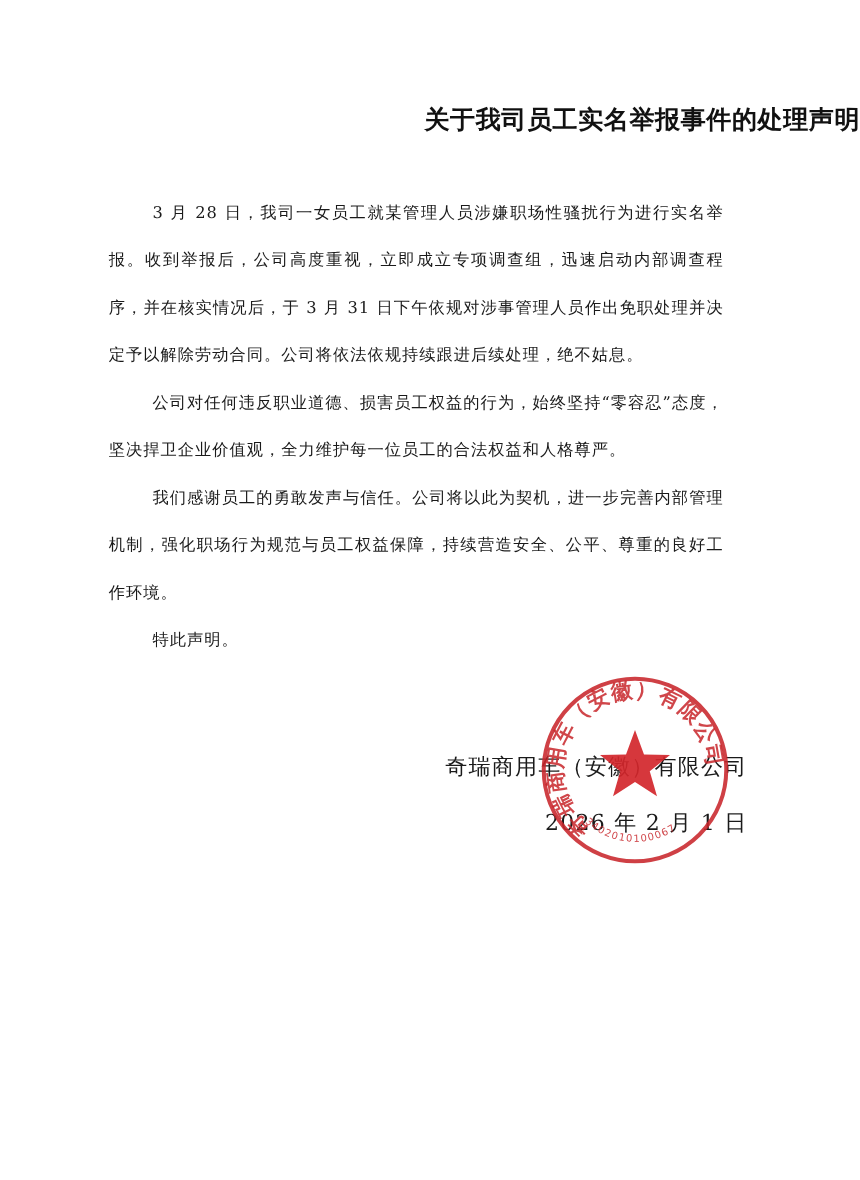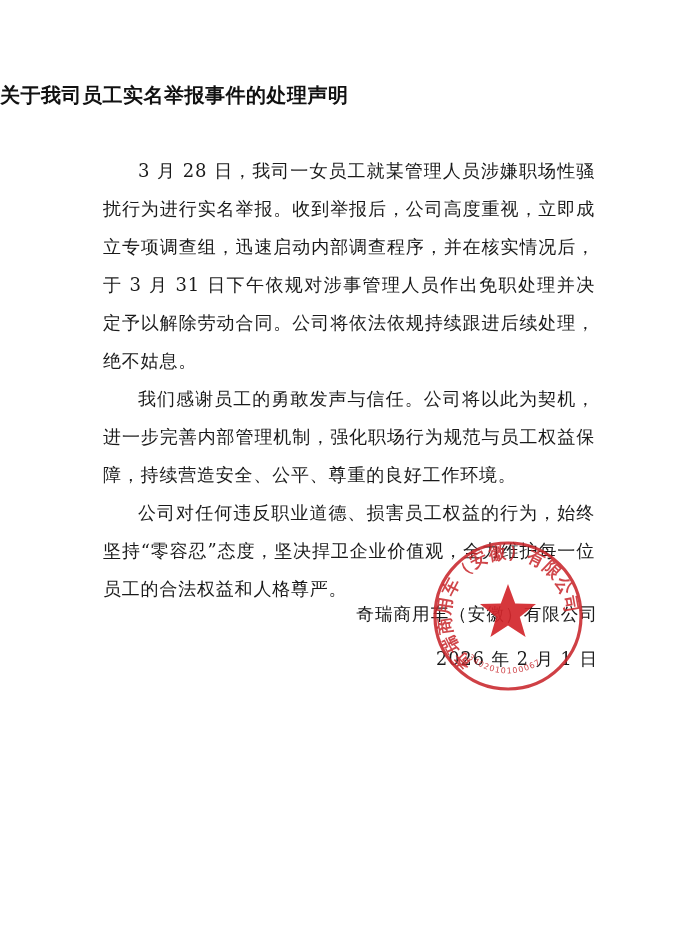--- a/index.html
+++ b/index.html
@@ -19,33 +19,33 @@
       position: absolute;
       left: 0; top: 0;
       width: 688px; height: 944px;
       background: #ffffff;
     }
     .title {
       position: absolute;
       top: 82px;
       left: 0;
       width: 688px;
-      text-align: left;
+      text-align: right;
       font-family: "DejaVu Sans", "Liberation Sans", sans-serif;
       font-size: 20px;
       font-weight: bold;
       letter-spacing: 0.5px;
       color: #111;
     }
     .body {
       position: absolute;
-      left: 103px;
+      left: 87px;
       top: 152px;
       width: 492px;
-      font-size: 18px;
+      font-size: 13px;
       line-height: 38px;
       letter-spacing: 0.8px;
       text-align: justify;
       text-align-last: left;
     }
     .para {
       margin: 0 0 0 0;
       text-indent: 35px;
     }
     .para + .para {
@@ -73,22 +73,23 @@
   </style>
 </head>
 <body>
 
 <div class="page">
 
   <div class="title">关于我司员工实名举报事件的处理声明</div>
 
   <div class="body">
     <p class="para">3 月 28 日，我司一女员工就某管理人员涉嫌职场性骚扰行为进行实名举报。收到举报后，公司高度重视，立即成立专项调查组，迅速启动内部调查程序，并在核实情况后，于 3 月 31 日下午依规对涉事管理人员作出免职处理并决定予以解除劳动合同。公司将依法依规持续跟进后续处理，绝不姑息。</p>
+    <p class="para">公司对任何违反职业道德、损害员工权益的行为，始终坚持“零容忍”态度，坚决捍卫企业价值观，全力维护每一位员工的合法权益和人格尊严。</p>
     <p class="para">我们感谢员工的勇敢发声与信任。公司将以此为契机，进一步完善内部管理机制，强化职场行为规范与员工权益保障，持续营造安全、公平、尊重的良好工作环境。</p>
-    <p class="para">公司对任何违反职业道德、损害员工权益的行为，始终坚持“零容忍”态度，坚决捍卫企业价值观，全力维护每一位员工的合法权益和人格尊严。</p>
+    <p class="para">特此声明。</p>
   </div>
 
   <div class="signature">
     <div>奇瑞商用车（安徽）有限公司</div>
     <div>2026 年 2 月 1 日</div>
   </div>
 
   <svg class="seal" viewBox="0 0 152 152">
     <defs>
       <path id="sealArc" d="M 76,76 m -58,0 a 58,58 0 1,1 116,0 a 58,58 0 1,1 -116,0" transform="rotate(-60 76 76)"></path>

